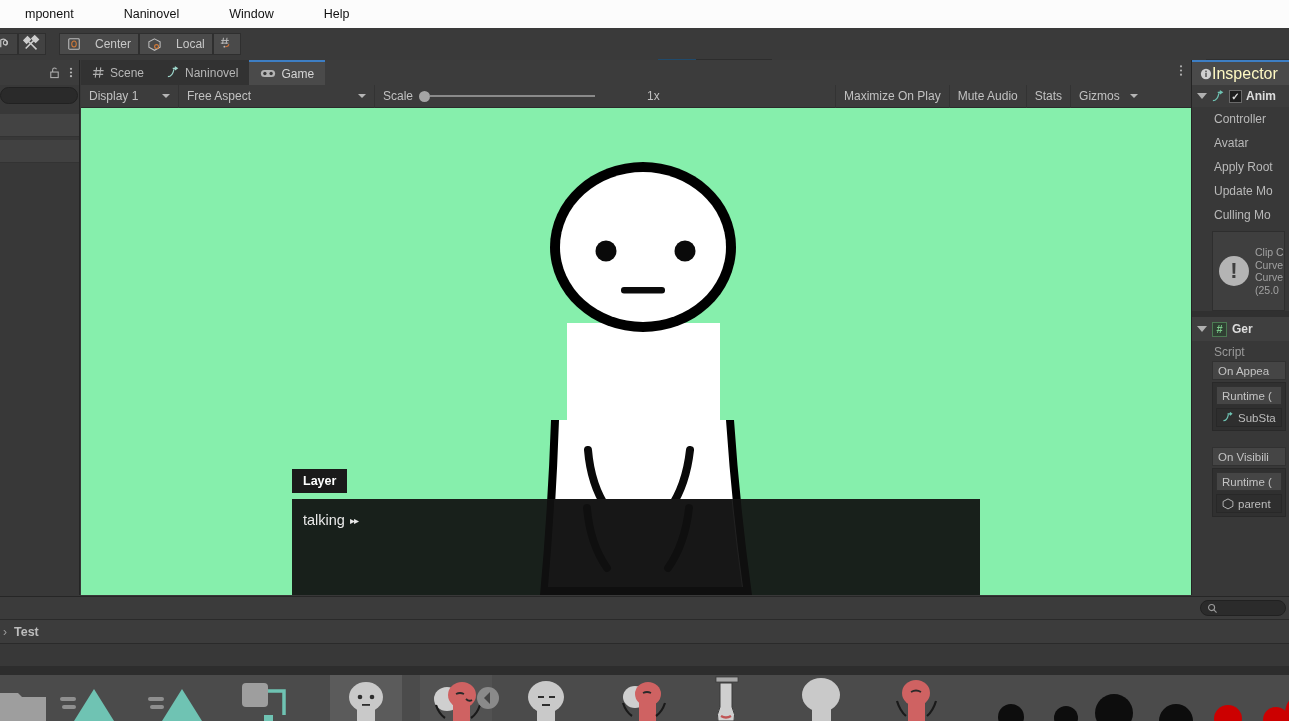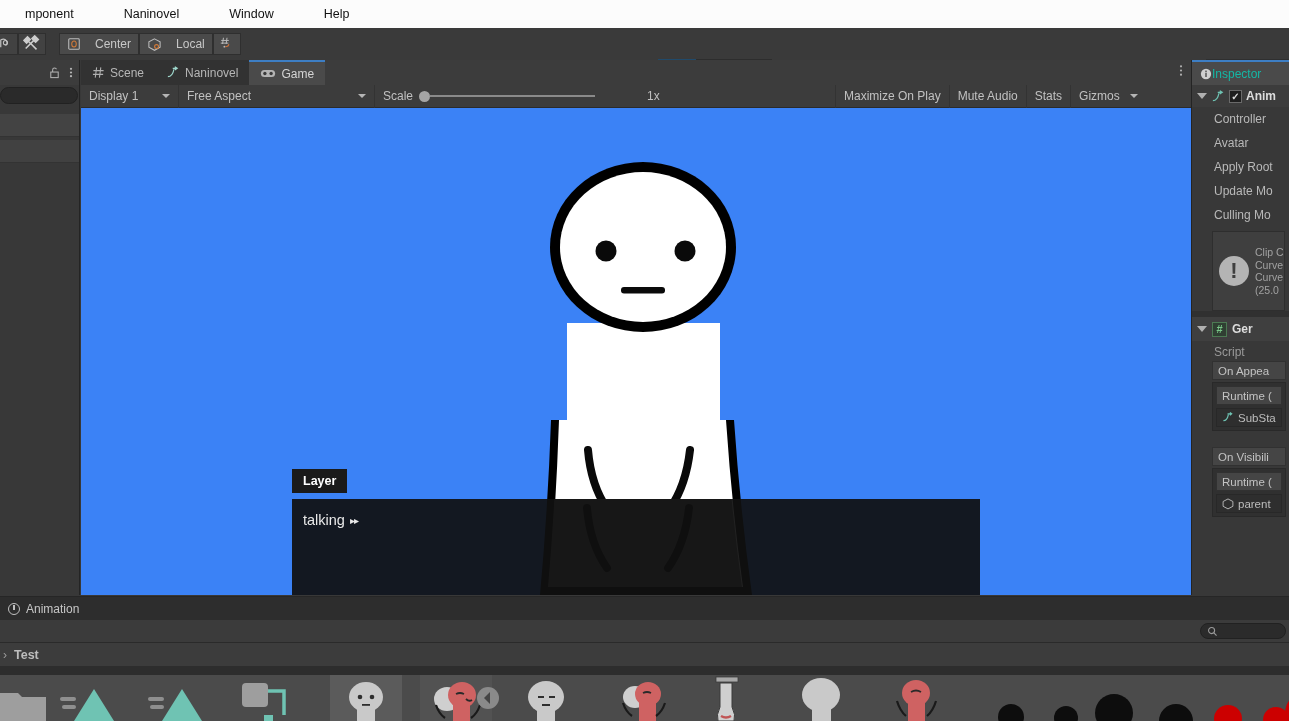--- a/index.html
+++ b/index.html
@@ -98,21 +98,21 @@
   }
   .gv-ctl.noborder { border-right:none; }
   .caret { width:0;height:0;border-left:4px solid transparent;border-right:4px solid transparent;border-top:4px solid #b5b5b5; }
   .slider-wrap { display:flex; align-items:center; gap:0; }
   .slider-knob { width:11px;height:11px;border-radius:50%;background:#a5a5a5; }
   .slider-line { width:165px;height:2px;background:#8a8a8a; }
 
   
   .gameview {
     position:absolute; left:0; top:48px; width:1110px; height:487px;
-    background:#3b82f6; overflow:hidden;
+    background:#86efac; overflow:hidden;
   }
 
   
   .char { position:absolute; left:1px; top:0px; width:1110px; height:487px; }
 
   
   .layerbadge {
     position:absolute; left:211px; top:361px; background:#1a1a1a;
     color:#fff; font-size:12.5px; font-weight:bold; padding:5px 11px;
     z-index:6;
@@ -128,21 +128,21 @@
   .fastfwd { color:#e9e9e9; font-size:10px; letter-spacing:-1px; }
 
   
   .inspector {
     position:absolute; left:1191px; top:60px; width:98px; height:535px;
     background:#383838; border-left:1px solid #242424; overflow:hidden;
   }
   .insp-tab {
     height:25px; background:#4a4a4a; display:flex; align-items:center;
     gap:0; padding:0 8px; border-top:2px solid #3d7ec4;
-    font-size:12px; color:#14b8a6; white-space:nowrap;
+    font-size:16px; color:#fef9c3; white-space:nowrap;
   }
   .insp-hdr {
     height:22px; background:#3c3c3c; display:flex; align-items:center;
     gap:4px; padding:0 5px; font-size:12px; color:#ddd; font-weight:bold;
     white-space:nowrap;
   }
   .tri { width:0;height:0;border-left:5px solid transparent;border-right:5px solid transparent;border-top:6px solid #b0b0b0; }
   .chk { width:13px;height:13px;background:#1f1f1f;border:1px solid #6a6a6a;color:#ddd;font-size:10px;display:flex;align-items:center;justify-content:center; }
   .insp-row {
     height:24px; display:flex; align-items:center; padding-left:22px;
@@ -505,24 +505,20 @@
       <div class="evt-sub">
         <svg width="12" height="12" viewBox="0 0 13 13">
             <path d="M6.5 1 L11.8 3.8 L11.8 9 L6.5 11.8 L1.2 9 L1.2 3.8 Z" stroke="#bdbdbd" stroke-width="1" fill="none"></path>
           </svg>
         <span>parent</span>
       </div>
     </div>
   </div>
 
   <div class="animpanel">
-    <div class="anim-tab">
-      <span class="clockicon"></span>
-      <span>Animation</span>
-    </div>
     <div class="anim-body">
       <div class="anim-search">
         <svg width="11" height="11" viewBox="0 0 12 12">
             <circle cx="5" cy="5" r="3.3" stroke="#9a9a9a" stroke-width="1.2" fill="none"></circle>
             <path d="M7.6 7.6 L10.4 10.4" stroke="#9a9a9a" stroke-width="1.2"></path>
           </svg>
       </div>
     </div>
     <div class="test-row">
       <span class="chev">›</span>

